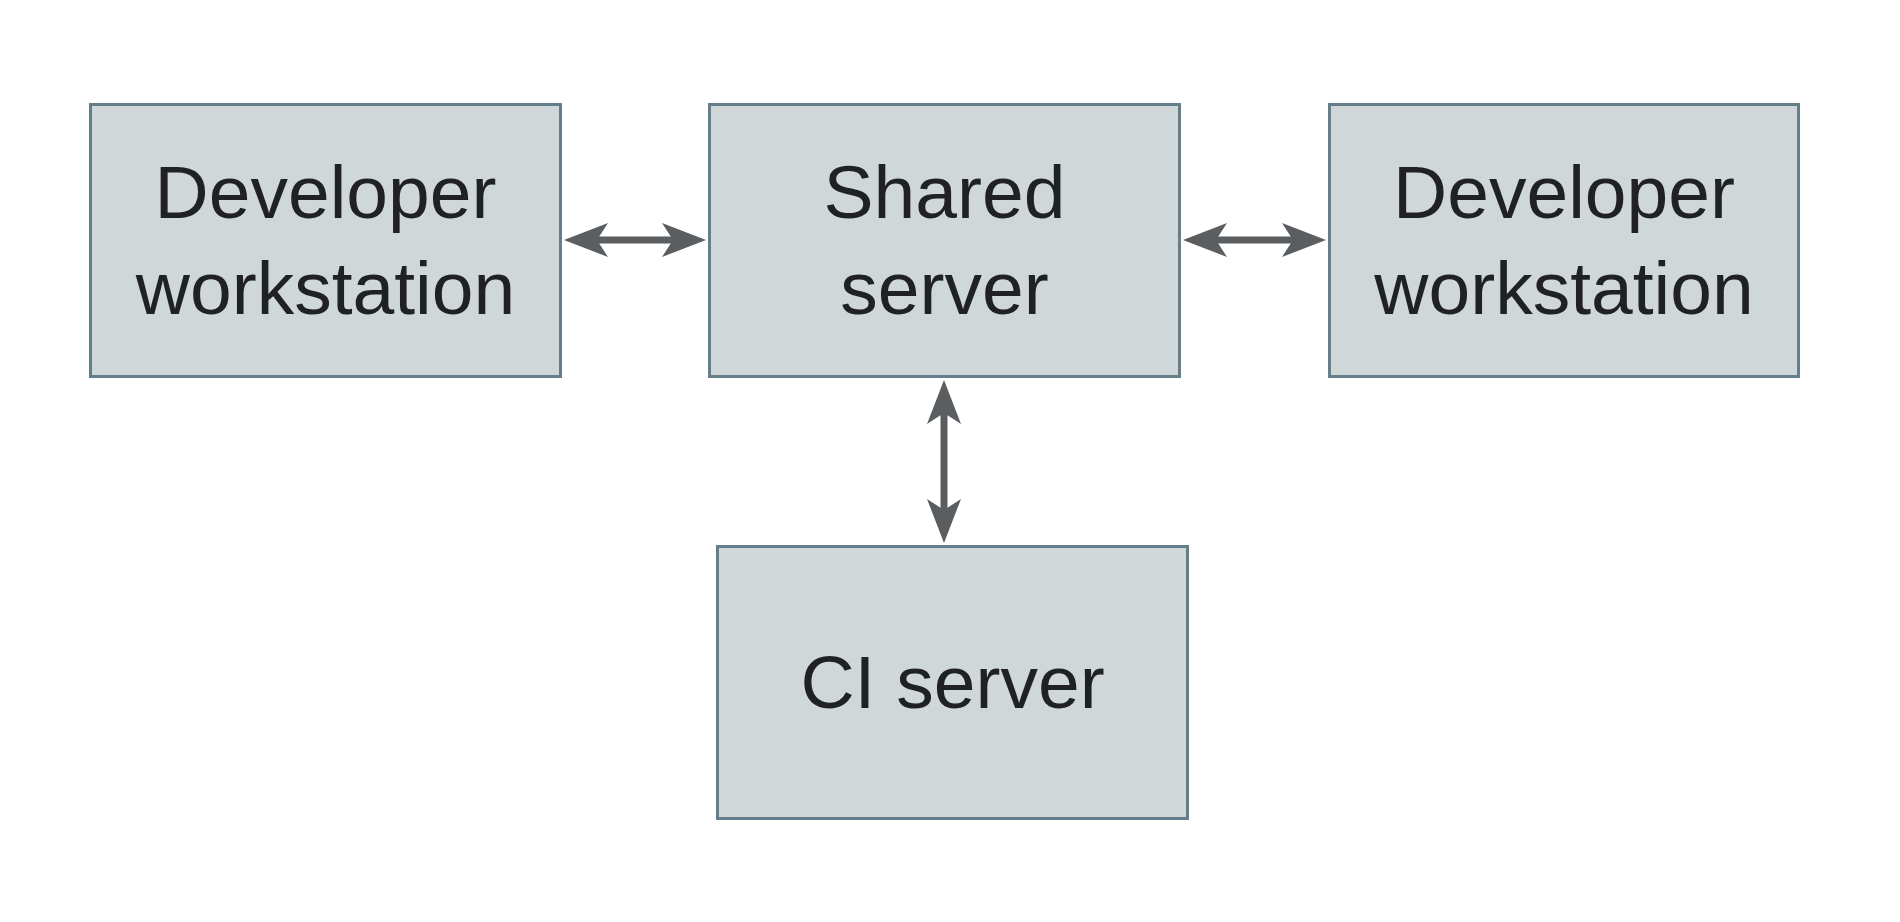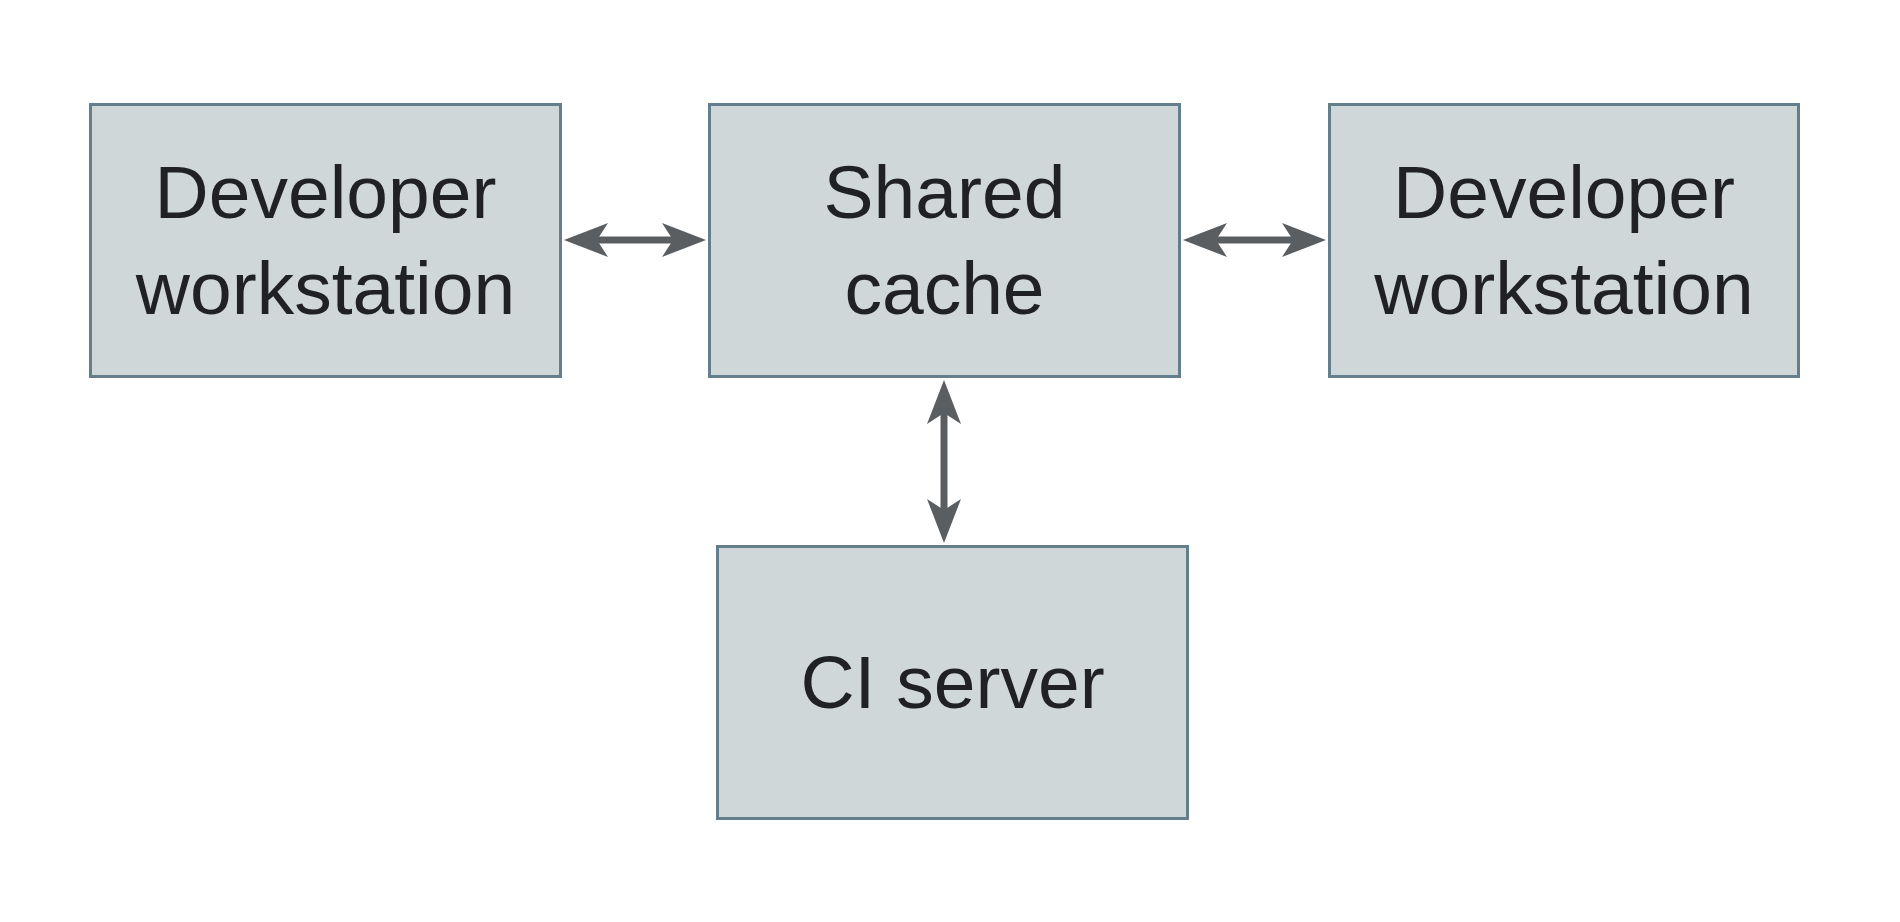--- a/index.html
+++ b/index.html
@@ -55,21 +55,21 @@
 
 <div class="canvas">
 
   <div class="node node-dev-left">
     <span class="node-label">Developer
 workstation</span>
   </div>
 
   <div class="node node-cache">
     <span class="node-label">Shared
-cache</span>
+server</span>
   </div>
 
   <div class="node node-dev-right">
     <span class="node-label">Developer
 workstation</span>
   </div>
 
   <div class="node node-ci">
     <span class="node-label">CI server</span>
   </div>

